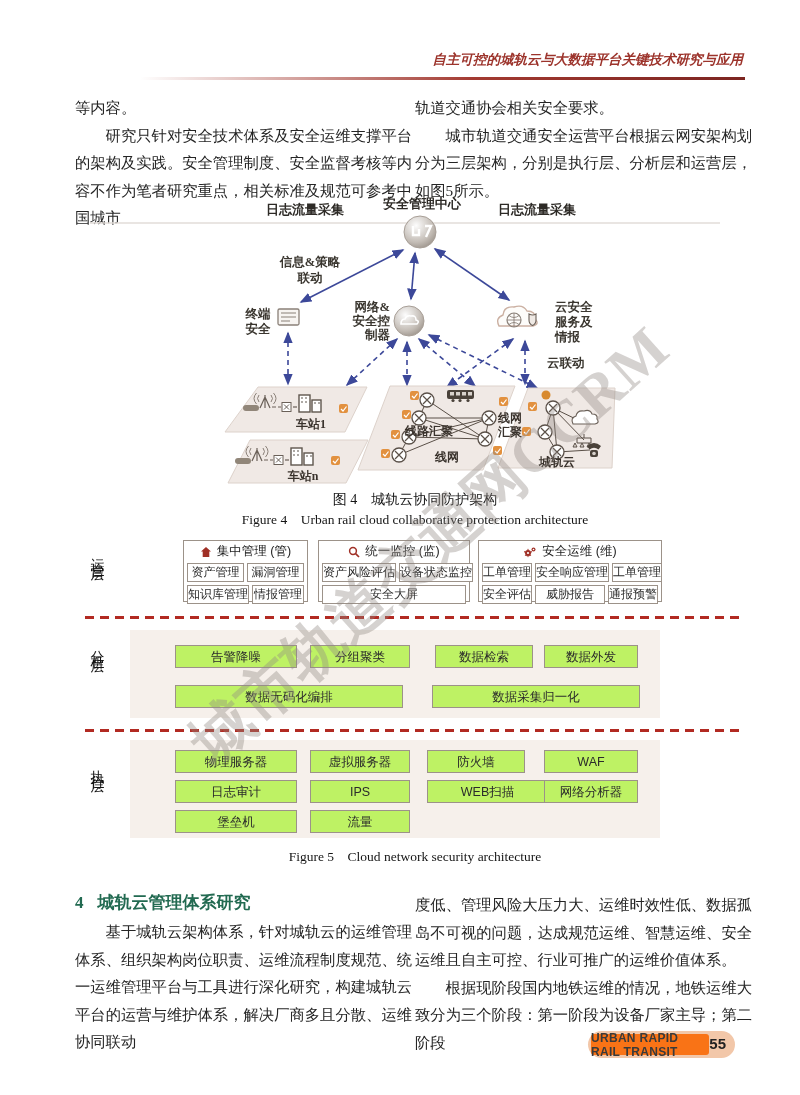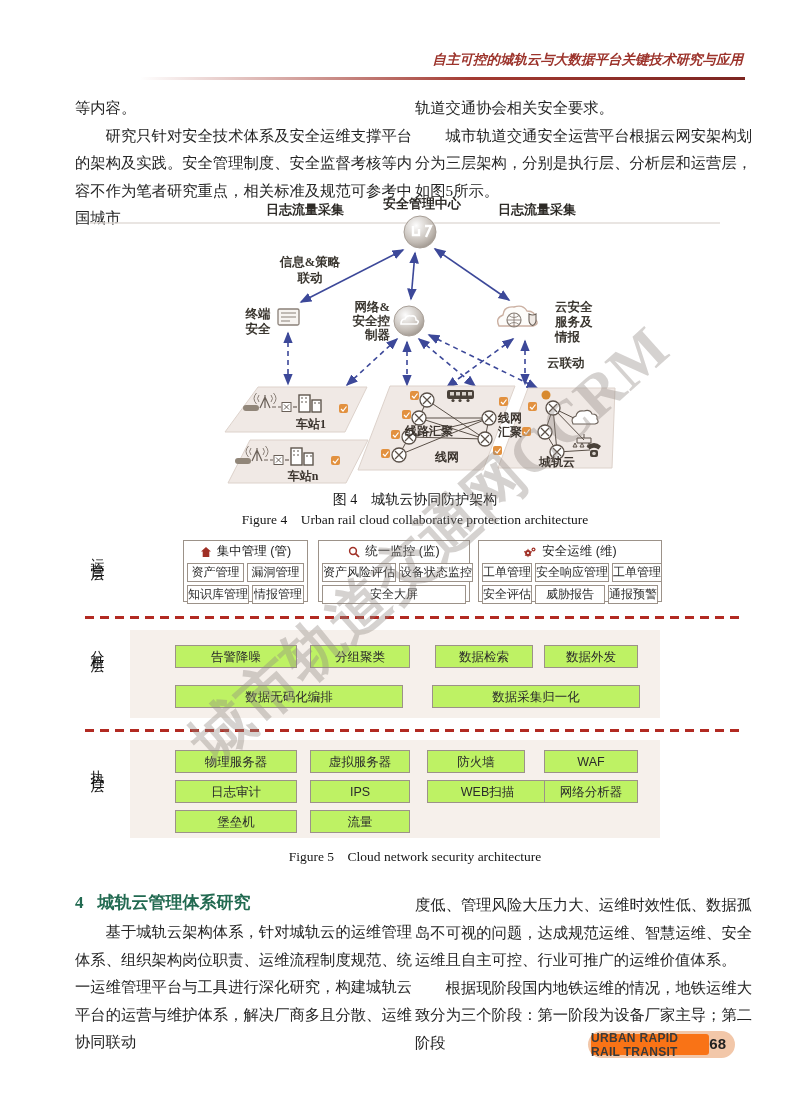--- a/index.html
+++ b/index.html
@@ -336,17 +336,17 @@
   <div class="col" style="left:75px;top:918px;">
     <p class="indent">基于城轨云架构体系，针对城轨云的运维管理体系、组织架构岗位职责、运维流程制度规范、统一运维管理平台与工具进行深化研究，构建城轨云平台的运营与维护体系，解决厂商多且分散、运维协同联动</p>
   </div>
   <div class="col" style="left:415px;top:891px;">
     <p>度低、管理风险大压力大、运维时效性低、数据孤岛不可视的问题，达成规范运维、智慧运维、安全运维且自主可控、行业可推广的运维价值体系。</p>
     <p class="indent">根据现阶段国内地铁运维的情况，地铁运维大致分为三个阶段：第一阶段为设备厂家主导；第二阶段</p>
   </div>
 
   <div class="footer-pill">
     <div class="footer-inner">URBAN RAPID RAIL TRANSIT</div>
-    <div class="footer-page">68</div>
+    <div class="footer-page">55</div>
   </div>
 
   <div class="watermark">城市轨道交通网CCRM</div>
 </div>
 
 </body></html>

